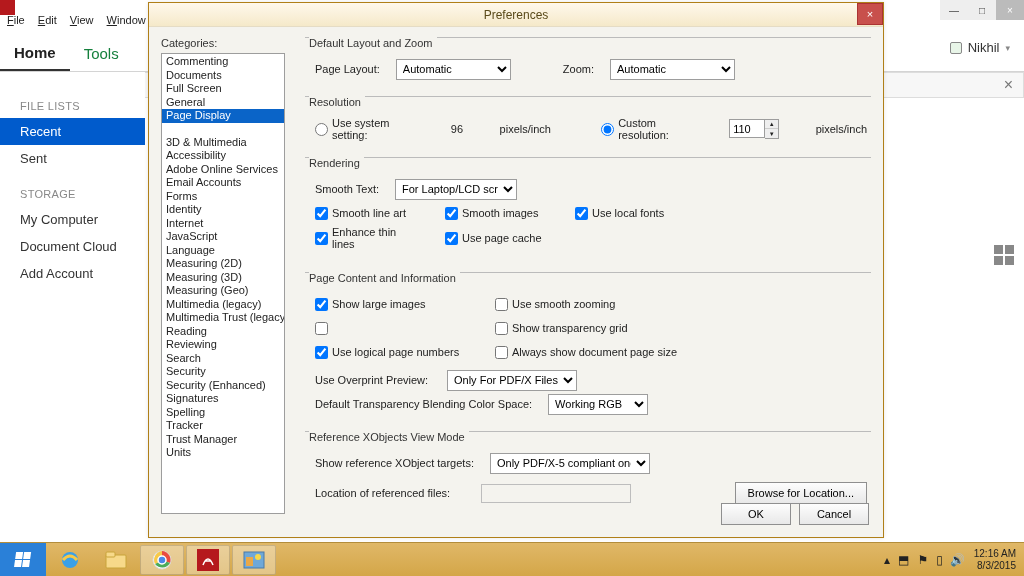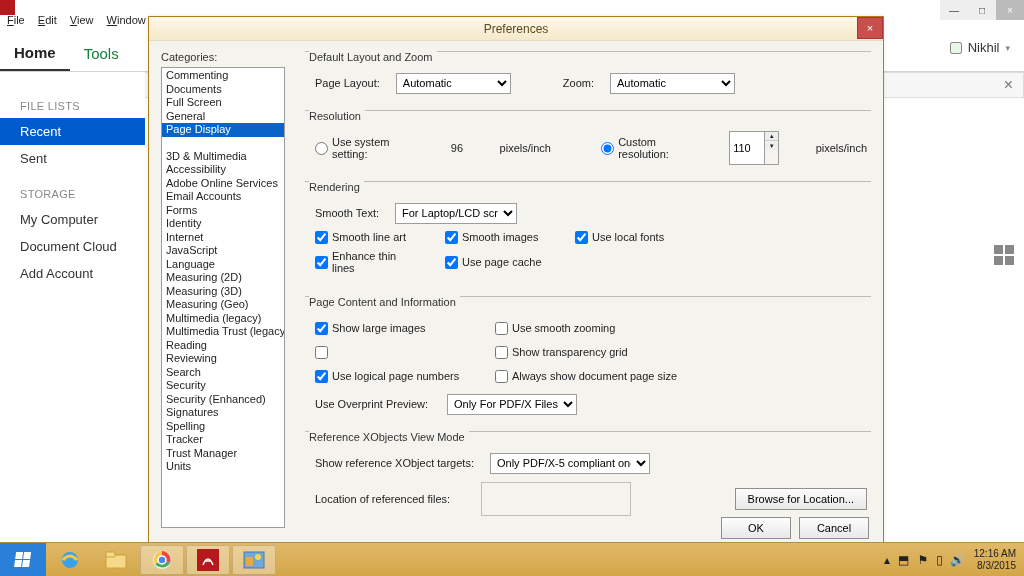--- a/index.html
+++ b/index.html
@@ -29,41 +29,41 @@
 
 .app-sidebar { position: absolute; top: 72px; left: 0; width: 145px; bottom:0; background:#fff; padding: 20px 0 0 20px;}
 .app-sidebar .section-label { font-size: 11px; color: #888; margin: 8px 0 6px 0; letter-spacing:0.3px;}
 .app-sidebar .item { font-size: 13px; color: #333; padding: 6px 0; cursor:pointer;}
 .app-sidebar .item.active { background: #005bcc; color: #fff; margin-left:-20px; padding-left:20px; width:145px;}
 
 .app-right-strip{position:absolute;right:10px;top:245px;display:grid;grid-template-columns:repeat(2,9px);gap:2px}
 .app-right-strip div{width:9px;height:9px;background:#888}
 
 
-.dialog { position: absolute; top: 16px; left: 148px; width: 736px; height: 536px; background: #f4f3ee; border: 1px solid #b07f18; box-shadow: 0 0 4px rgba(0,0,0,0.1); }
+.dialog { position: absolute; top: 2px; left: 148px; width: 736px; height: 536px; background: #f4f3ee; border: 1px solid #b07f18; box-shadow: 0 0 4px rgba(0,0,0,0.1); }
 .dialog-titlebar { height: 24px; background: linear-gradient(#fff8ec,#f5e9c9); display: flex; align-items: center; justify-content: center; position: relative; border-bottom:1px solid #e5dcc5;}
 .dialog-title { font-size: 12px; color: #5a4a1a; }
 .dialog-close { position:absolute; right:0; top:0; width:26px; height:22px; background:#c8504c; color:#fff; display:flex; align-items:center; justify-content:center; font-size:11px; border:1px solid #a33; cursor:pointer;}
 
 .dialog-body { display:flex; padding: 10px 12px 44px 12px; height: calc(100% - 24px); }
 .categories-col { width: 132px; }
 .categories-label { font-size: 11px; color: #333; margin-bottom: 4px; }
 .categories-list { width: 124px; height: 461px; background:#fff; border:1px solid #9d9d9d; overflow-y:auto; padding:1px 0;}
 .categories-list .cat { font-size: 11px; padding: 0 4px; line-height: 13.5px; color:#222; white-space:nowrap; cursor:pointer;}
 .categories-list .cat.selected { background:#0a64c8; color:#fff;}
 .categories-list .gap { height: 13px; }
 
 .settings-col { flex:1; padding-left: 12px; color:#222; font-size:11px;}
 .fieldset { border:none; border-top:1px solid #bbb; margin-bottom:10px; padding:6px 4px 4px 4px;}
 .fieldset .legend { display:inline-block; font-size:11px; color:#333; background:#f4f3ee; margin-top:-14px; padding:0 4px 0 0; position:relative; top:-7px;}
 .row { display:flex; align-items:center; gap:16px; margin:2px 0; min-height:22px;}
 .row.indent { margin-left:6px; }
 label.inline { font-size:11px; }
 select.combo { height:21px; font-size:11px; border:1px solid #9d9d9d; background:#fff; padding:1px 2px;}
-input.txt { height:19px; font-size:11px; border:1px solid #9d9d9d; background:#fff; padding:16px 3px;}
+input.txt { height:19px; font-size:11px; border:1px solid #9d9d9d; background:#fff; padding:0 3px;}
 .spinner { display:inline-flex; align-items:stretch;}
 .spinner .spin-btns{display:flex;flex-direction:column;border:1px solid #9d9d9d;border-left:none}
 .spinner .spin-btns div{width:13px;height:9px;font-size:6px;display:flex;align-items:center;justify-content:center;background:#eee;cursor:pointer}
 .spinner .spin-btns div:first-child{border-bottom:1px solid #ccc}
 .check { display:inline-flex; align-items:center; gap:4px; margin-right:14px;}
 .check input{width:13px;height:13px;}
 .radio { display:inline-flex; align-items:center; gap:4px;}
 .radio input{width:13px;height:13px;}
 
 .dialog-buttons { position:absolute; right:14px; bottom:12px; display:flex; gap:8px;}
@@ -273,20 +273,24 @@
             </span>
           <span class="check">
               <input type="checkbox" style="">
               <label class="inline">Always show document page size</label>
             </span>
         </div>
         <div class="row indent" style="margin-top:6px">
           <label class="inline" style="width:116px">Use Overprint Preview:</label>
           <select class="combo" style="width:130px"><option>Only For PDF/X Files</option></select>
         </div>
+        <div class="row indent">
+          <label class="inline">Default Transparency Blending Color Space:</label>
+          <select class="combo" style="width:100px"><option>Working RGB</option></select>
+        </div>
       </div>
 
       <div class="fieldset">
         <div class="legend">Reference XObjects View Mode</div>
         <div class="row indent">
           <label class="inline">Show reference XObject targets:</label>
           <select class="combo" style="width:160px"><option>Only PDF/X-5 compliant ones</option></select>
         </div>
         <div class="row indent" style="margin-top:8px">
           <label class="inline" style="width:150px">Location of referenced files:</label>

